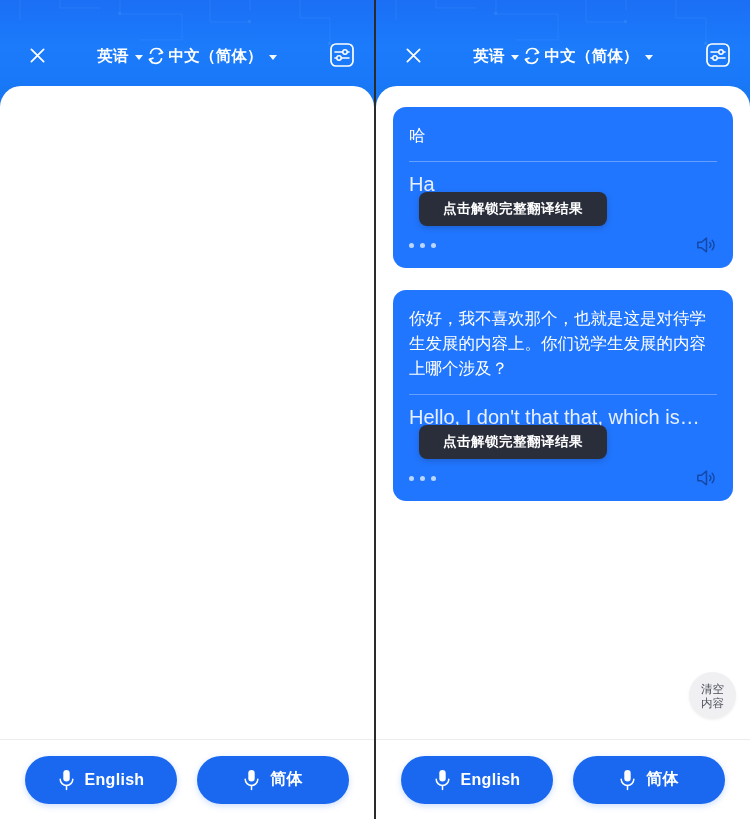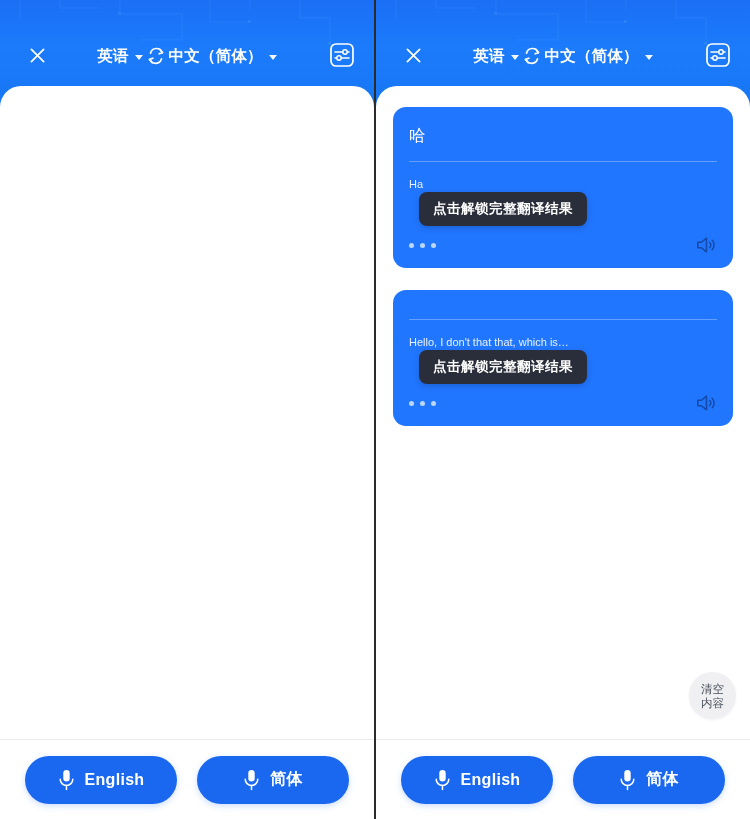--- a/index.html
+++ b/index.html
@@ -145,29 +145,29 @@
   .src-text{
     color:#ffffff;font-size:16.5px;line-height:25px;
     font-weight:400;word-break:break-word;
   }
   .divider{
     height:1px;background:rgba(255,255,255,.30);
     margin:13px 0 11px 0;
   }
   .tr-wrap{position:relative;}
   .tr-text{
-    color:#e8f0ff;font-size:11px;line-height:23px;
+    color:#e8f0ff;font-size:20px;line-height:23px;
     white-space:nowrap;overflow:hidden;text-overflow:ellipsis;
   }
   .unlock{
     position:absolute;left:10px;top:19px;
     background:#2a2e3a;
     color:#ffffff;
     font-size:13.5px;font-weight:700;
-    padding:8px 14px;border-radius:8px;
+    padding:8px 24px;border-radius:8px;
     white-space:nowrap;letter-spacing:.5px;
     box-shadow:0 2px 6px rgba(0,0,0,.18);
   }
   .bubble-foot{
     display:flex;align-items:center;justify-content:space-between;
     margin-top:39px;height:20px;
   }
   .dots3{display:flex;gap:6px;align-items:center;}
   .dots3 i{width:5px;height:5px;border-radius:50%;background:#bcd6ff;display:block;}
   .speaker{width:22px;height:20px;display:block;}
@@ -356,20 +356,21 @@
               </div>
             <svg class="speaker" viewBox="0 0 24 22">
               <path d="M3 8 H7 L12.5 3.5 V18.5 L7 14 H3 Z" fill="none" stroke="#1449a8" stroke-width="1.7" stroke-linejoin="round"></path>
               <path d="M16 8.2 A4 4 0 0 1 16 13.8" stroke="#1449a8" stroke-width="1.6" fill="none" stroke-linecap="round"></path>
               <path d="M18.8 5.8 A7.5 7.5 0 0 1 18.8 16.2" stroke="#1449a8" stroke-width="1.6" fill="none" stroke-linecap="round"></path>
             </svg>
           </div>
         </div>
 
         <div class="bubble">
+          <div class="src-text">你好，我不喜欢那个，也就是这是对待学生发展的内容上。你们说学生发展的内容上哪个涉及？</div>
           <div class="divider"></div>
           <div class="tr-wrap">
             <div class="tr-text">Hello, I don't that that, which is…</div>
             <div class="unlock">点击解锁完整翻译结果</div>
           </div>
           <div class="bubble-foot">
             <div class="dots3">
                 <i></i>
                 <i></i>
                 <i></i>

